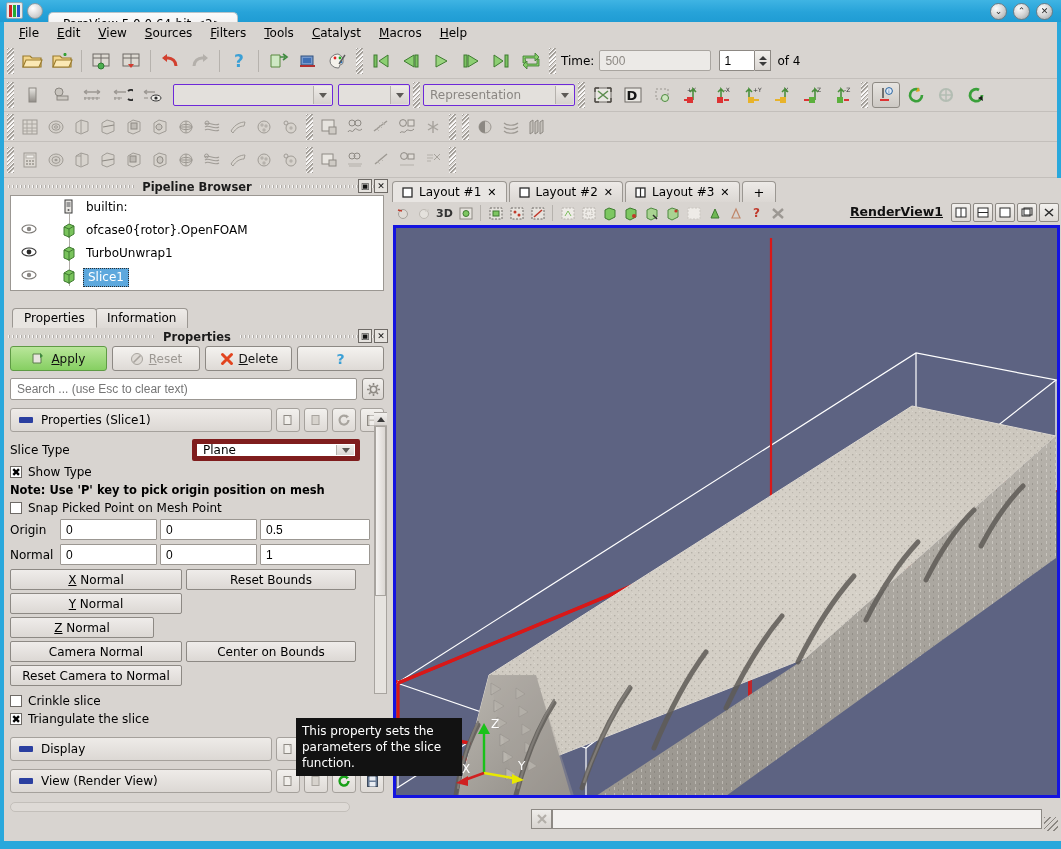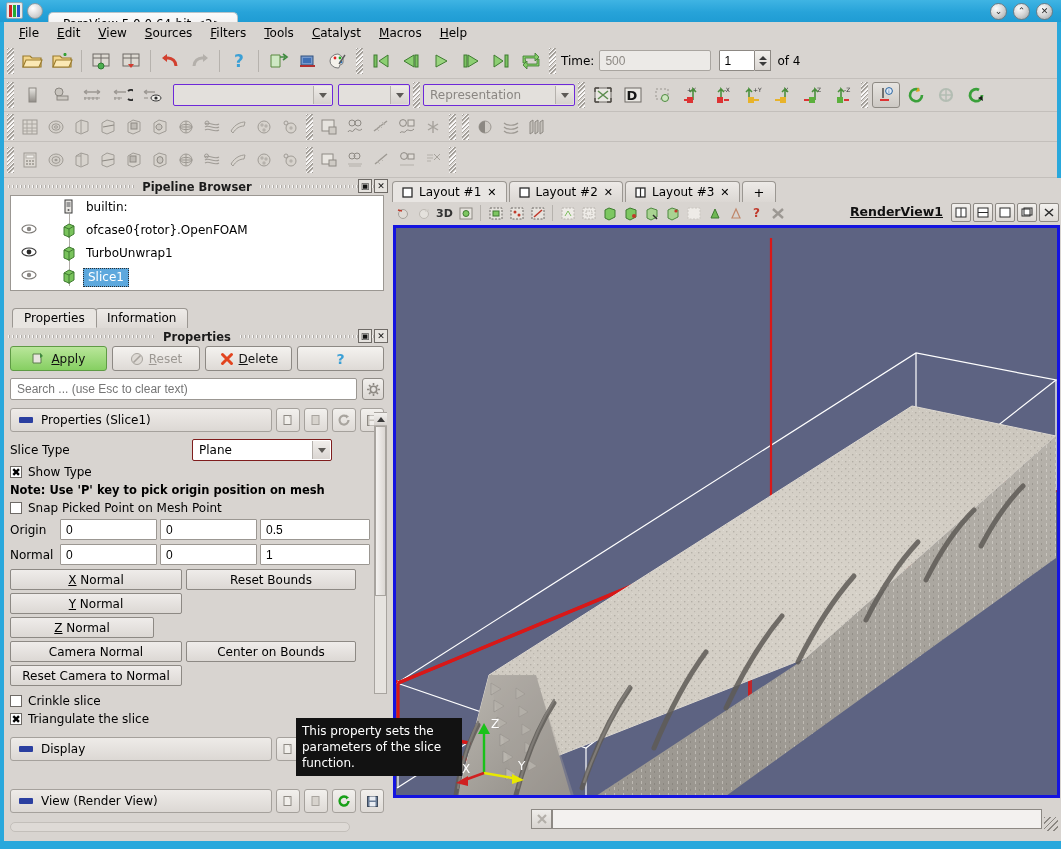--- a/index.html
+++ b/index.html
@@ -212,21 +212,21 @@
   .dashicon { width: 14px; height: 6px; background: #2b3fa0; border-radius: 1px; }
   .minibtn {
     width: 24px; height: 24px; border: 1px solid #a5a19c; border-radius: 3px;
     background: linear-gradient(180deg,#f2f0ed,#dedad6);
     display: flex; align-items: center; justify-content: center;
   }
 
   .formrow { display: flex; align-items: center; margin-bottom: 4px; }
   .flabel { font-size: 12px; width: 62px; }
   .fcombo {
-    width: 140px; height: 22px; border: 1px solid #7f1d1d; background: #fff;
+    width: 168px; height: 22px; border: 5px solid #7f1d1d; background: #fff;
     font-size: 12px; padding: 2px 6px; border-radius: 2px; position: relative;
     display: flex; align-items: center;
   }
   .fcombo .arrow {
     position: absolute; right: 1px; top: 1px; bottom: 1px; width: 18px;
     background: linear-gradient(180deg,#f1eeeb,#dad6d2);
     border-left: 1px solid #b5b1ac; display:flex;align-items:center;justify-content:center;
   }
   .chkrow { display: flex; align-items: center; gap: 6px; margin: 4px 0; font-size: 12px; }
   .chk {
@@ -1132,21 +1132,21 @@
             </div>
             <div class="minibtn">
               <svg class="ic" width="13" height="13" viewBox="0 0 13 13">
                   <rect x="1.5" y="1.5" width="10" height="10" fill="#c9c5bf" stroke="#8e8a84"></rect>
                   <rect x="3.5" y="1.5" width="6" height="4" fill="#efedea"></rect>
                   <rect x="3.5" y="7" width="6" height="4.5" fill="#efedea"></rect>
                 </svg>
             </div>
           </div>
 
-          <div class="sectionrow" style="margin-top:28px;">
+          <div class="sectionrow" style="margin-top:8px;">
             <div class="sectionbar">
               <span class="dashicon"></span>
               <span>View (Render View)</span>
             </div>
             <div class="minibtn">
               <svg class="ic" width="13" height="13" viewBox="0 0 13 13">
                   <rect x="2" y="1.5" width="7" height="9" fill="#f1efeb" stroke="#8e8a84"></rect>
                   <path d="M7 1.5l2 2h-2z" fill="#c6c2bc"></path>
                 </svg>
             </div>

